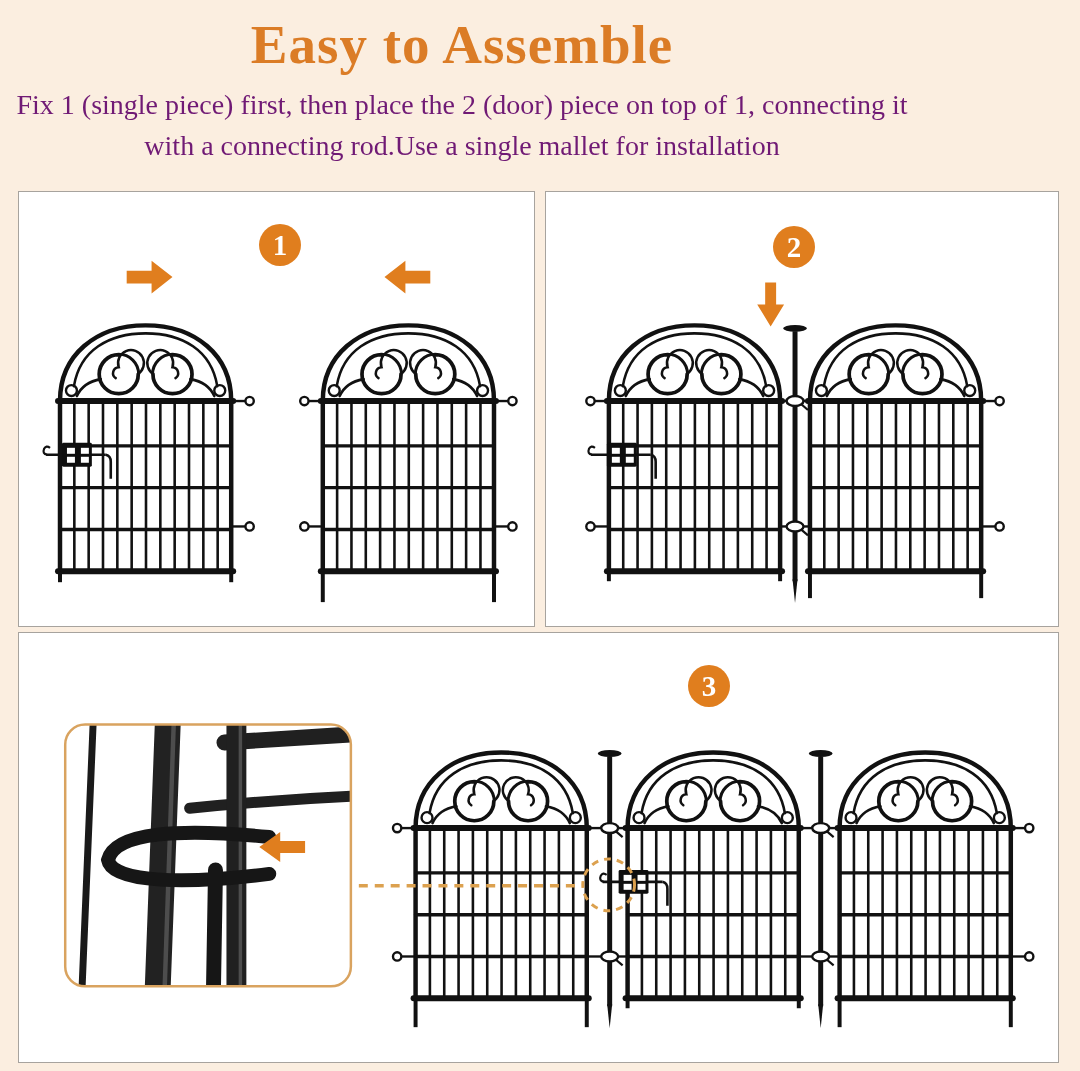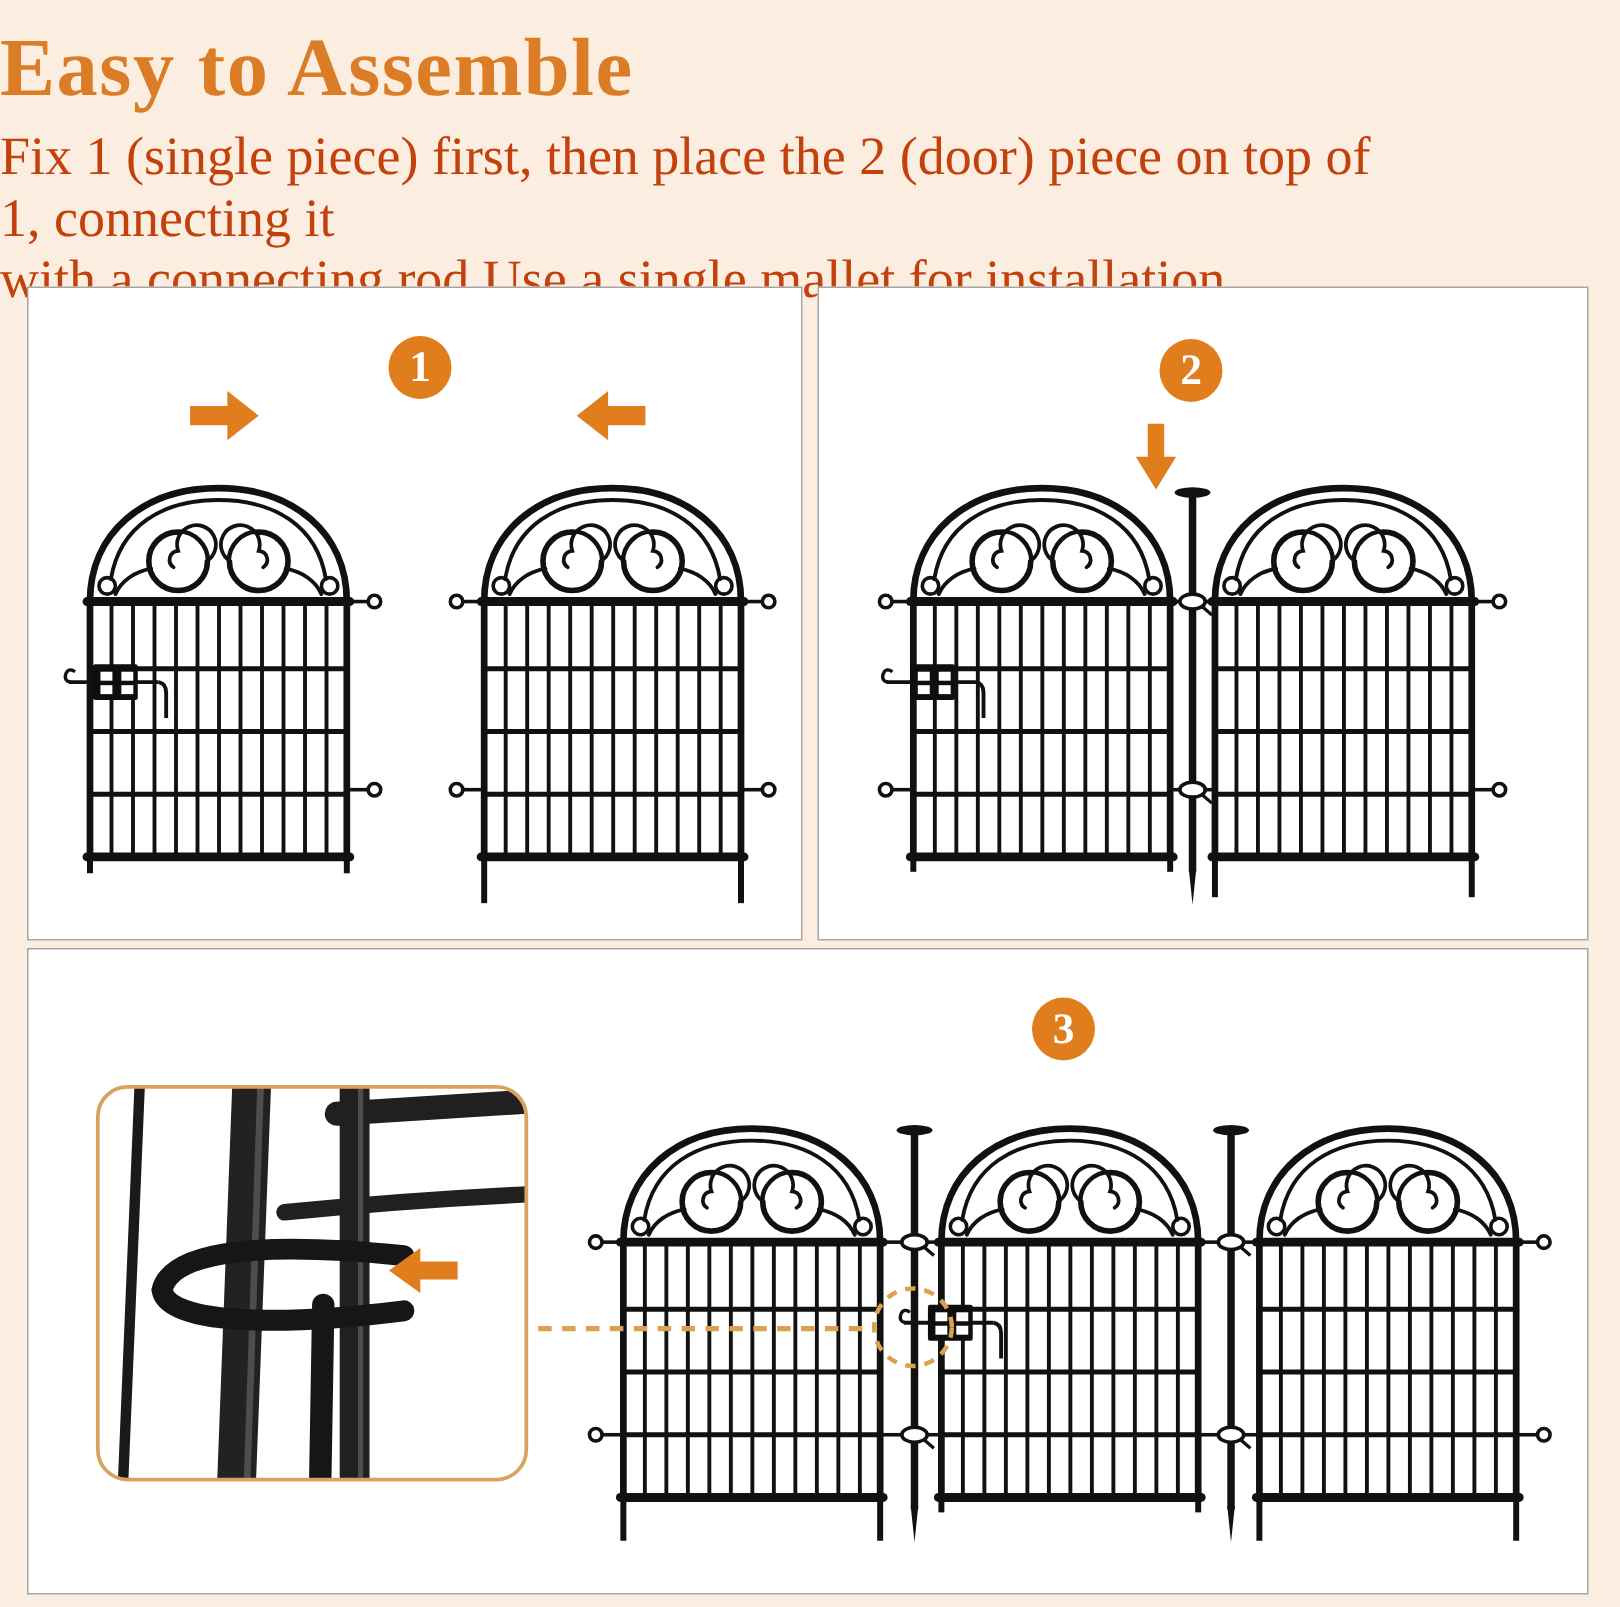--- a/index.html
+++ b/index.html
@@ -2,23 +2,23 @@
 <html style="--accent: #E07E1E; --dashed: #DCA14F; --inset-border: #D9A35F; --background: #FBEEE0; --panel-border: #A7A39E; --title: #DB7C26; --fence-ink: #111111;"><head>
 <meta charset="utf-8">
 <style>
   :root{
     --accent:#E07E1E; --dashed:#DCA14F; --inset-border:#D9A35F;
     --background:#FBEEE0; --panel-border:#A7A39E; --title:#DB7C26; --fence-ink:#111111;
   }
   *{margin:0;padding:0;box-sizing:border-box;}
   html,body{width:1080px;height:1071px;}
   body{position:relative;background:var(--background);font-family:"Liberation Serif",serif;overflow:hidden;}
-  .header{position:absolute;top:0;left:0;width:924px;text-align:left;}
+  .header{position:absolute;top:0;left:0;width:924px;text-align:center;}
   .title{font-size:55px;font-weight:bold;color:var(--title);margin-top:13px;letter-spacing:1px;}
-  .subtitle{font-size:36px;color:#c2410c;line-height:41px;margin-top:8px;}
+  .subtitle{font-size:28px;color:#701a75;line-height:41px;margin-top:8px;}
   .panel{position:absolute;background:#ffffff;border:1px solid var(--panel-border);}
   #panel1{left:18px;top:191px;width:517px;height:436px;}
   #panel2{left:545px;top:191px;width:514px;height:436px;}
   #panel3{left:18px;top:632px;width:1041px;height:431px;}
   .panel svg.scene{position:absolute;left:0;top:0;width:100%;height:100%;display:block;}
   .badge{position:absolute;width:42px;height:42px;border-radius:50%;background:var(--accent);
     color:#fff;display:flex;align-items:center;justify-content:center;
     font-family:"Liberation Serif",serif;font-size:29px;font-weight:bold;z-index:3;}
   #badge1{left:240px;top:32px;}
   #badge2{left:227px;top:34px;}

